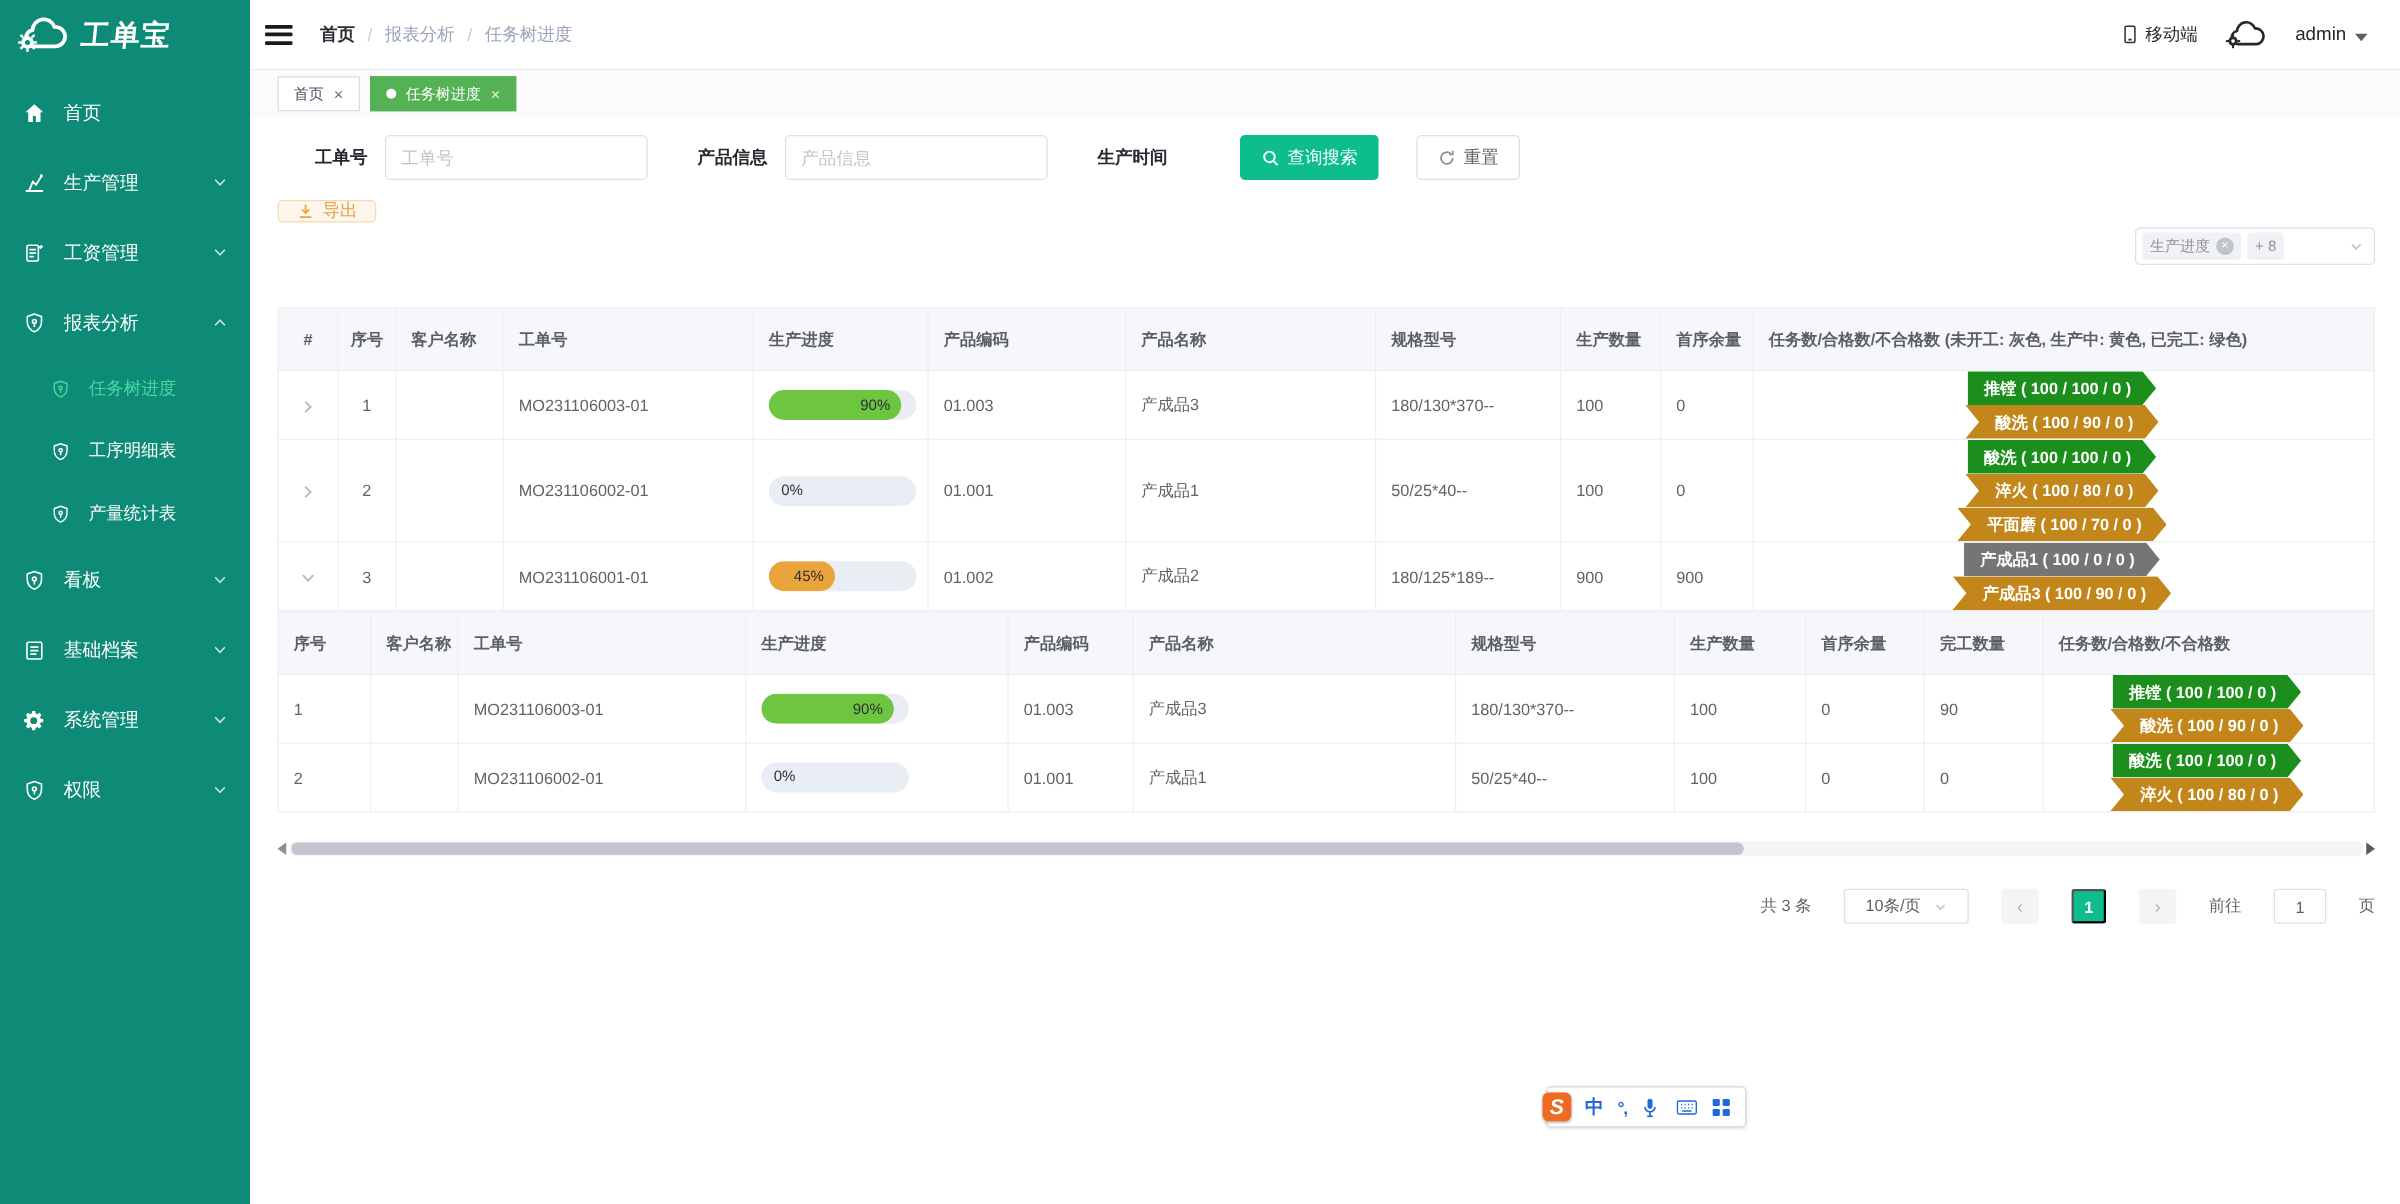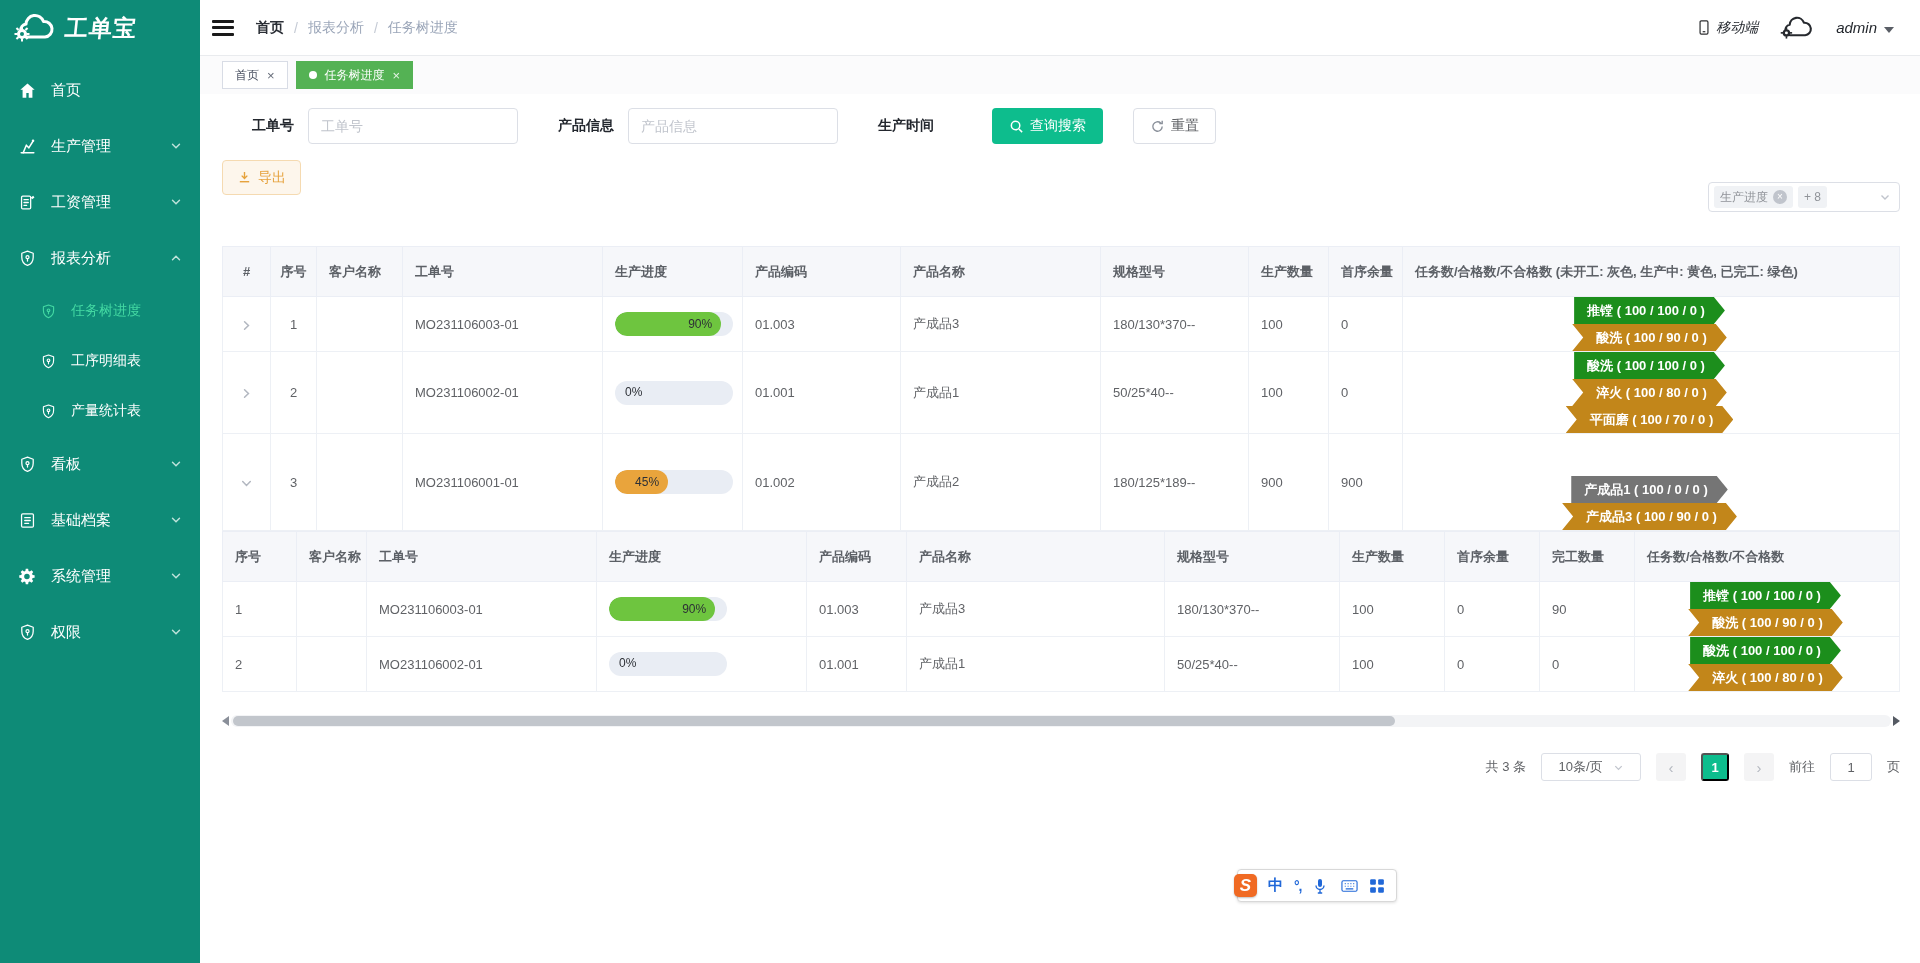--- a/index.html
+++ b/index.html
@@ -25,21 +25,21 @@
   
   .main { margin-left:200px; }
   .topbar { height:56px; display:flex; align-items:center; padding:0 26px 0 12px;
     border-bottom:1px solid #e9ebee; background:#fff; }
   .hamburger { width:22px; height:16px; display:flex; flex-direction:column; justify-content:space-between; cursor:pointer; margin-right:22px; }
   .hamburger i { display:block; height:3px; background:#1a1a1a; border-radius:1px; }
   .breadcrumb { display:flex; align-items:center; gap:10px; font-size:14px; }
   .bc-item { color:#9aa5b8; cursor:pointer; }
   .bc-item.first { color:#2b2f36; font-weight:700; }
   .bc-sep { color:#c4cad4; }
-  .topbar-right { margin-left:auto; display:flex; align-items:center; gap:20px;font-style:italic; }
+  .topbar-right { margin-left:auto; display:flex; align-items:center; gap:20px; }
   .mobile-link { display:flex; align-items:center; gap:5px; font-size:14px; color:#24282e; cursor:pointer; }
   .cloud-mini svg { width:38px; height:26px; display:block; }
   .user { display:flex; align-items:center; gap:7px; font-size:15px; color:#24282e; cursor:pointer; }
   .caret { width:0; height:0; border-left:5px solid transparent; border-right:5px solid transparent; border-top:6px solid #5a5e66; margin-top:4px; }
 
   
   .tabstrip { height:38px; display:flex; align-items:center; gap:8px; padding:0 22px; background:#fbfbfc; }
   .tab { height:28px; display:flex; align-items:center; gap:8px; padding:0 12px; background:#fff;
     border:1px solid #d8dce5; font-size:12px; color:#495060; cursor:pointer; }
   .tab.active { background: var(--tab-green); border-color: var(--tab-green); color:#fff; }
@@ -58,21 +58,21 @@
   .dr-input { border:none; outline:none; flex:1; text-align:center; font-size:14px; color:#606266; min-width:0; }
   .dr-input::placeholder { color:#c0c4cc; }
   .dr-sep { font-size:14px; color:#606266; }
   .btn { height:36px; border-radius:4px; display:inline-flex; align-items:center; justify-content:center; gap:6px;
     font-size:14px; cursor:pointer; border:1px solid transparent; padding:0 16px; }
   .btn-search { background: var(--accent); color:#fff; margin-left:44px; }
   .btn-reset { background:#fff; color:#606266; border-color:#dcdfe6; margin-left:30px; }
   .btn .icon { width:15px; height:15px; display:inline-flex; }
 
   .toolbar-row { margin-top:16px; display:flex; align-items:flex-start; }
-  .btn-export { height:35px; background:#fdf6ec; color:var(--export-orange); border-color:#f5dab1; padding:0 14px; font-size:14px; }
+  .btn-export { height:18px; background:#fdf6ec; color:var(--export-orange); border-color:#f5dab1; padding:0 14px; font-size:14px; }
   .column-filter { margin-left:auto; margin-top:22px; width:192px; height:30px; border:1px solid #dcdfe6; border-radius:4px;
     display:flex; align-items:center; padding:0 8px 0 5px; gap:5px; cursor:pointer; background:#fff; }
   .cf-tag { background:#f0f2f5; border-radius:3px; height:22px; display:flex; align-items:center; gap:5px; padding:0 6px; font-size:12px; color:#909399; }
   .cf-close { width:14px; height:14px; border-radius:50%; background:#c0c4cc; color:#fff; font-size:10px; line-height:14px; text-align:center; cursor:pointer; }
   .cf-chevron { margin-left:auto; width:12px; height:12px; color:#c0c4cc; display:inline-flex; }
 
   
   table { border-collapse:collapse; table-layout:fixed; width:100%; }
   .main-table { margin-top:34px; }
   th { background:#f6f7fa; height:50px; font-size:13px; font-weight:700; color:#5c6066; text-align:left; padding:0 12px;
@@ -89,33 +89,33 @@
   .progress-label.zero { position:absolute; left:10px; top:4px; }
 
   .chips { display:flex; align-items:center;flex-direction:column; }
   .chip { height:27px; line-height:27px; color:#fff; font-size:13px; font-weight:700; white-space:nowrap; flex:none;
     padding:0 20px 0 13px; margin-right:3px;
     clip-path: polygon(0 0, calc(100% - 11px) 0, 100% 50%, calc(100% - 11px) 100%, 0 100%); }
   .chip.notched { padding-left:24px;
     clip-path: polygon(0 0, calc(100% - 11px) 0, 100% 50%, calc(100% - 11px) 100%, 0 100%, 11px 50%); }
   .chip.done { background: var(--chip-done); }
   .chip.in-progress { background: var(--chip-in-progress); }
-  .chip.not-started { background: var(--chip-not-started); margin-top: 42px; }
+  .chip.not-started { background: var(--chip-not-started); }
   .tasks-cell { padding:0 6px; }
 
   
   .hscroll { margin-top:22px; height:13px; display:flex; align-items:center; gap:2px; }
   .hs-arrow { width:0; height:0; flex:none; cursor:pointer; }
   .hs-arrow.left  { border-top:5px solid transparent; border-bottom:5px solid transparent; border-right:7px solid #8a8f99; }
   .hs-arrow.right { border-top:5px solid transparent; border-bottom:5px solid transparent; border-left:7px solid #555a63; }
   .hs-track { flex:1; height:12px; background:#f3f4f6; border-radius:6px; position:relative; }
   .hs-thumb { position:absolute; left:2px; top:1px; height:10px; width:70%; background:#c2c6cc; border-radius:5px; cursor:grab; }
 
   
-  .pagination { margin-top:26px; display:flex; align-items:center; justify-content:flex-end; gap:15px; font-size:13px; color:#606266; }
+  .pagination { margin-top:26px; display:flex; align-items:center; justify-content:flex-end; gap:26px; font-size:13px; color:#606266; }
   .pg-select { width:100px; height:28px; border:1px solid #dcdfe6; border-radius:3px; display:flex; align-items:center;
     justify-content:center; gap:10px; cursor:pointer; color:#606266; background:#fff; }
   .pg-chevron { width:11px; height:11px; color:#c0c4cc; display:inline-flex; }
   .pg-btn { width:30px; height:28px; background:#f4f4f5; border-radius:3px; border:none; display:flex; align-items:center;
     justify-content:center; color:#b3b7bf; font-size:15px; cursor:pointer; }
   .pg-page { width:28px; height:28px; border-radius:3px; background:var(--accent); color:#fff; font-weight:700; font-size:13px;
     display:flex; align-items:center; justify-content:center; cursor:pointer; }
   .pg-goto-input { width:42px; height:28px; border:1px solid #dcdfe6; border-radius:3px; text-align:center; font-size:13px; color:#606266; outline:none; }
 
   

